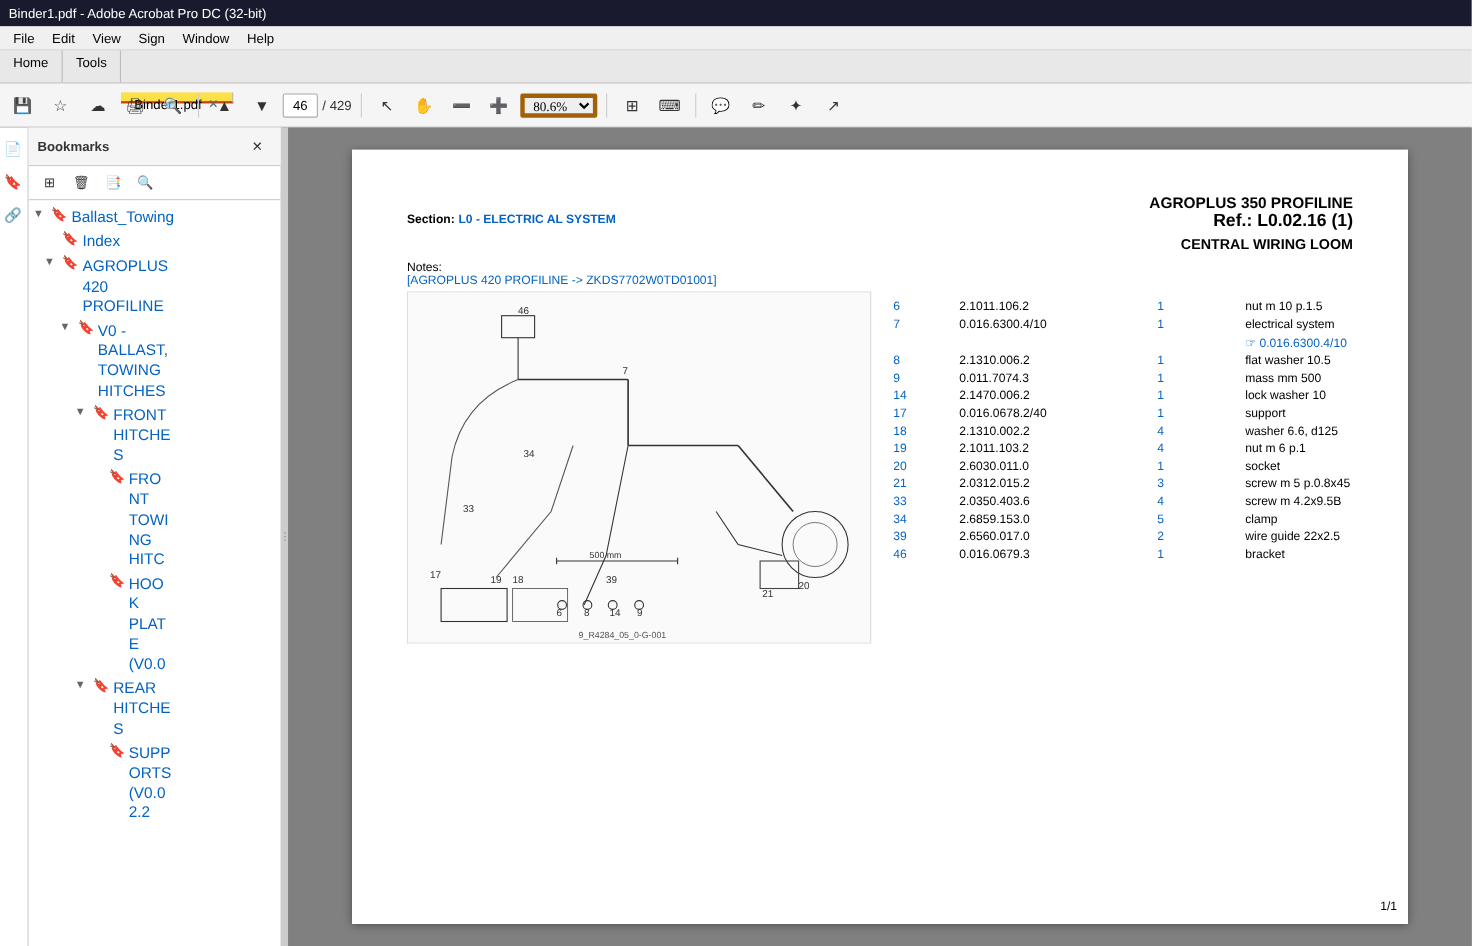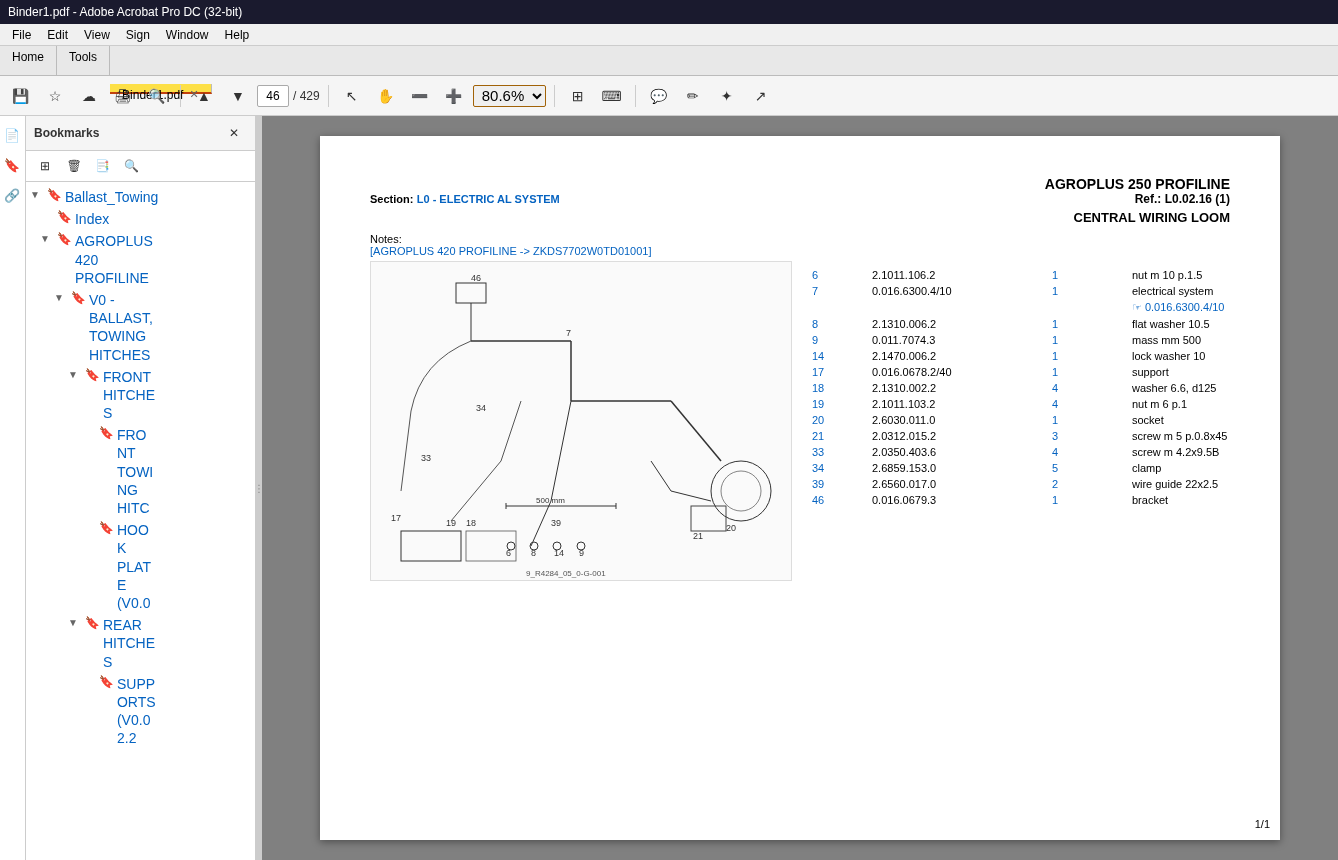--- a/index.html
+++ b/index.html
@@ -99,25 +99,26 @@
       border: 1px solid #aaa;
       font-size: 12px;
       border-radius: 2px;
     }
     .page-total {
       font-size: 12px;
       color: #333;
     }
     .zoom-select {
       height: 22px;
-      font-size: 15px;
-      border: 1px solid #a16207;
+      font-size: 12px;
+      border: 4px solid #a16207;
       border-radius: 2px;
       padding: 0 4px;
       min-width: 70px;
+      font-family: Liberation Serif, serif;
     }
 
     
     .main-area {
       display: flex;
       height: calc(860px - 24px - 22px - 30px - 40px);
       background: #808080;
     }
 
     
@@ -244,21 +245,21 @@
       font-weight: bold;
     }
     .pdf-section-label {
       font-size: 11px;
     }
     .pdf-section-link {
       color: #0563c1;
       font-size: 11px;
     }
     .pdf-section-ref {
-      font-size: 12px;
+      font-size: 16px;
     }
     .pdf-subtitle {
       font-size: 13px;
       font-weight: bold;
       margin-bottom: 8px;
     }
     .pdf-table-header {
       display: grid;
       grid-template-columns: 60px 180px 80px 1fr;
       border-top: 2px solid black;
@@ -494,21 +495,21 @@
 
     </div>
   </div>
 
   <div class="resize-handle">⋮</div>
 
   <div class="pdf-area">
     <div class="pdf-page">
 
       <div class="pdf-header">
-        <div class="pdf-title-main">AGROPLUS 250 PROFILINE</div>
+        <div class="pdf-title-main">AGROPLUS 350 PROFILINE</div>
         <div class="pdf-section-line">
           <div>
             <span class="pdf-section-label">Section:</span>
             <span class="pdf-section-link">L0 - ELECTRIC AL SYSTEM</span>
           </div>
           <span class="pdf-section-ref">Ref.: L0.02.16 (1)</span>
         </div>
         <div class="pdf-subtitle">CENTRAL WIRING LOOM</div>
       </div>
 

